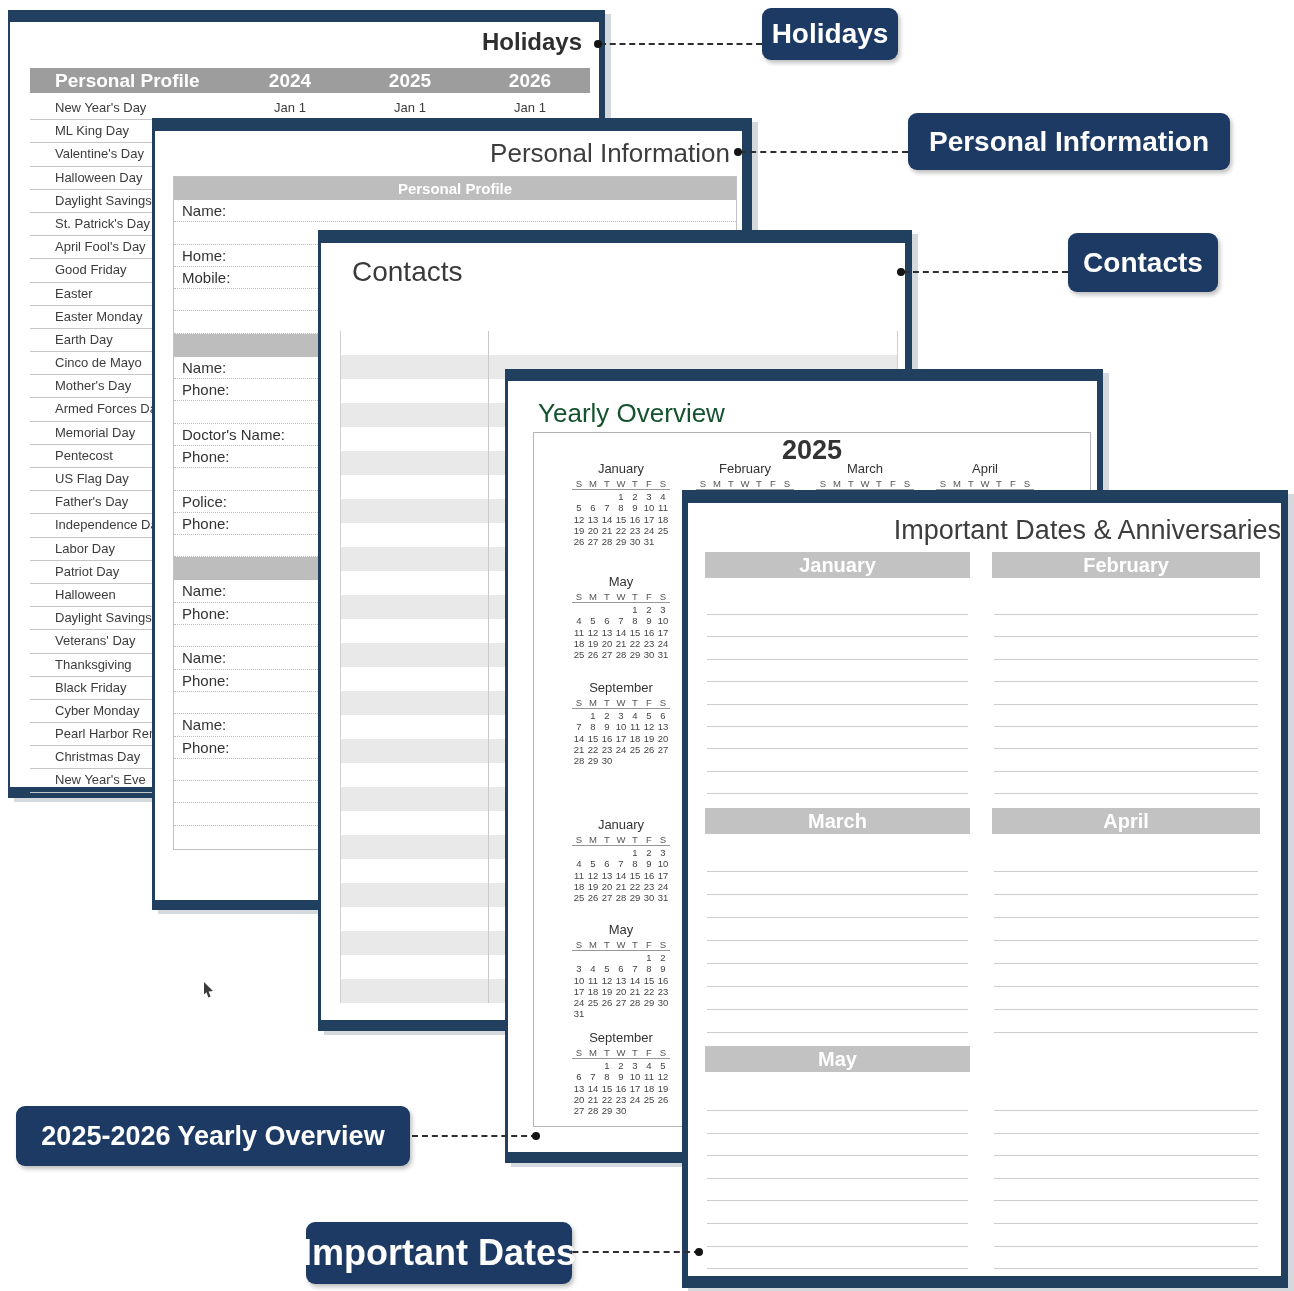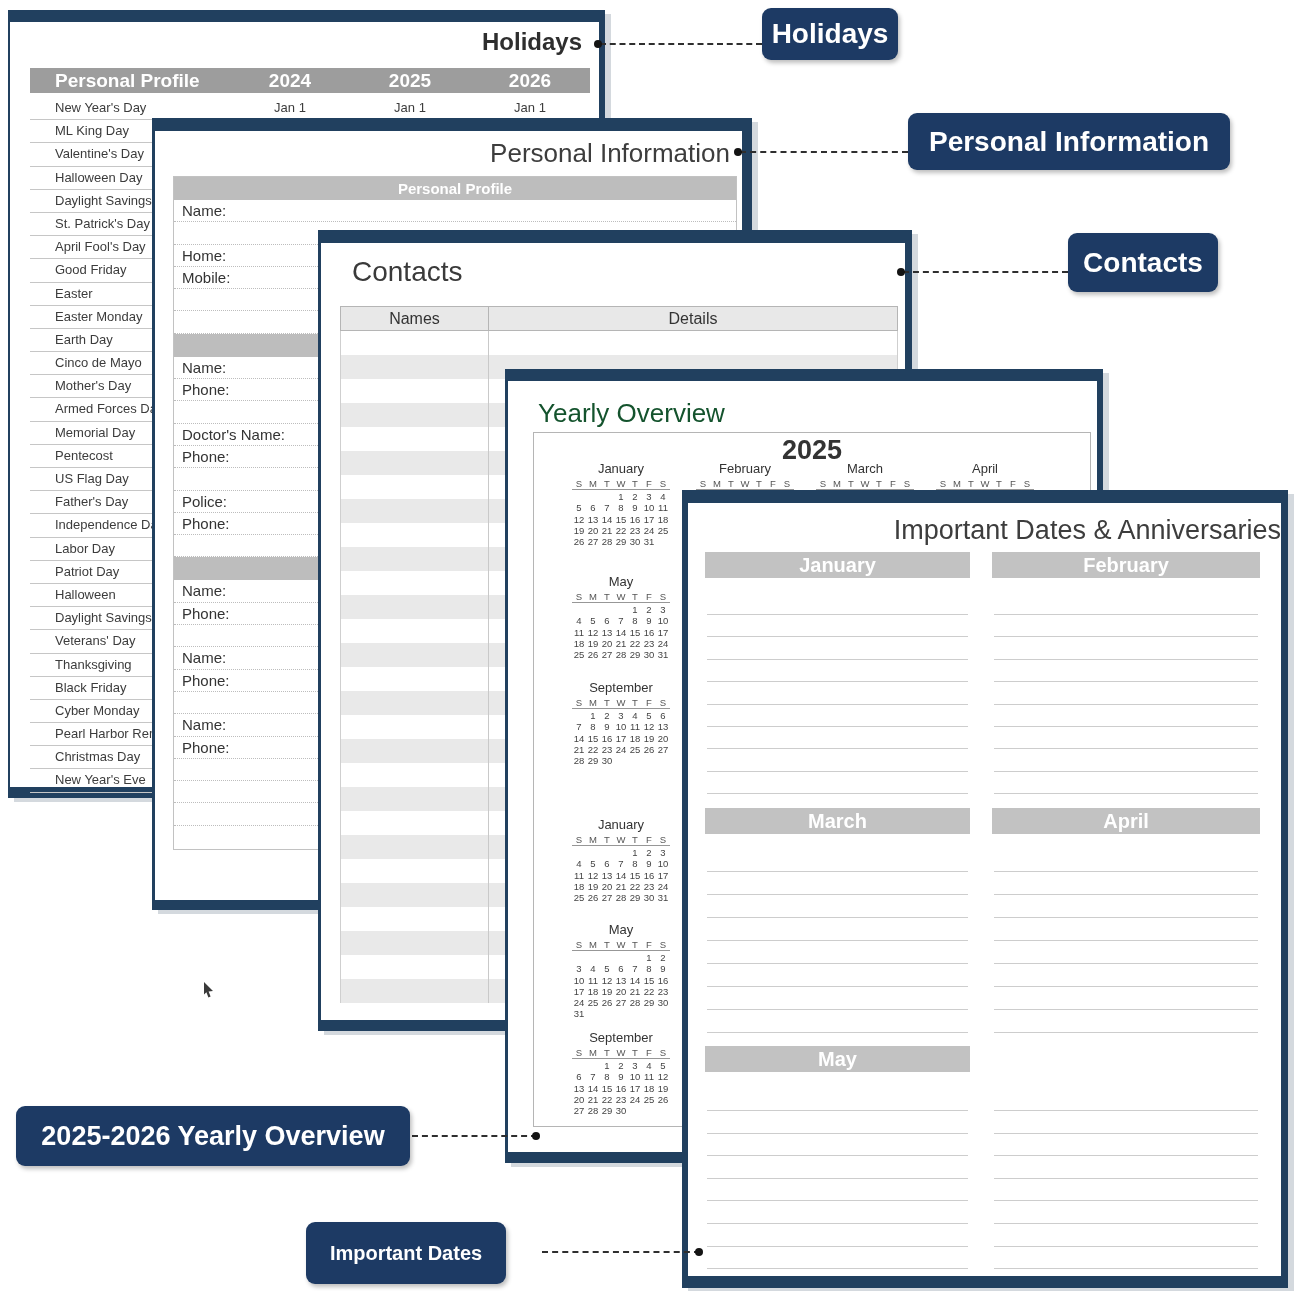--- a/index.html
+++ b/index.html
@@ -64,21 +64,21 @@
   .id-line{position:absolute;left:2px;right:2px;height:0;border-bottom:1.6px solid #cdcdcd;}
 
   
   .badge{position:absolute;background:#1d3a64;color:#fff;font-weight:bold;border-radius:9px;
          display:flex;align-items:center;justify-content:center;z-index:21;
          box-shadow:2px 3px 4px rgba(0,0,0,.25);white-space:nowrap;}
   #bd-holidays{left:762px;top:8px;width:136px;height:52px;font-size:28px;}
   #bd-personal{left:908px;top:113px;width:322px;height:57px;font-size:28px;}
   #bd-contacts{left:1068px;top:233px;width:150px;height:59px;font-size:28px;}
   #bd-yearly{left:16px;top:1106px;width:394px;height:60px;font-size:27px;}
-  #bd-important{left:306px;top:1222px;width:200px;height:62px;font-size:20px;}
+  #bd-important{left:306px;top:1222px;width:266px;height:62px;font-size:36px;}
 
   
   .conn{position:absolute;height:0;border-top:2.5px dashed #2e2e2e;z-index:20;}
   .dot{position:absolute;width:8px;height:8px;border-radius:50%;background:#141414;z-index:20;}
   .cursor{position:absolute;z-index:30;}
 </style>
 </head>
 <body>
 
 <div class="stage">
@@ -305,24 +305,20 @@
         <div class="p-row">Name:</div>
         <div class="p-row">Phone:</div>
         <div class="p-row"></div>
         <div class="p-row"></div>
         <div class="p-row"></div>
       </div>
   </section>
 
   <section class="page" id="pg-contacts">
     <div class="c-title">Contacts</div>
-    <div class="c-header">
-      <span>Names</span>
-      <span>Details</span>
-    </div>
     <div class="c-rows">
         <div class="c-row"></div>
         <div class="c-row alt"></div>
         <div class="c-row"></div>
         <div class="c-row alt"></div>
         <div class="c-row"></div>
         <div class="c-row alt"></div>
         <div class="c-row"></div>
         <div class="c-row alt"></div>
         <div class="c-row"></div>

